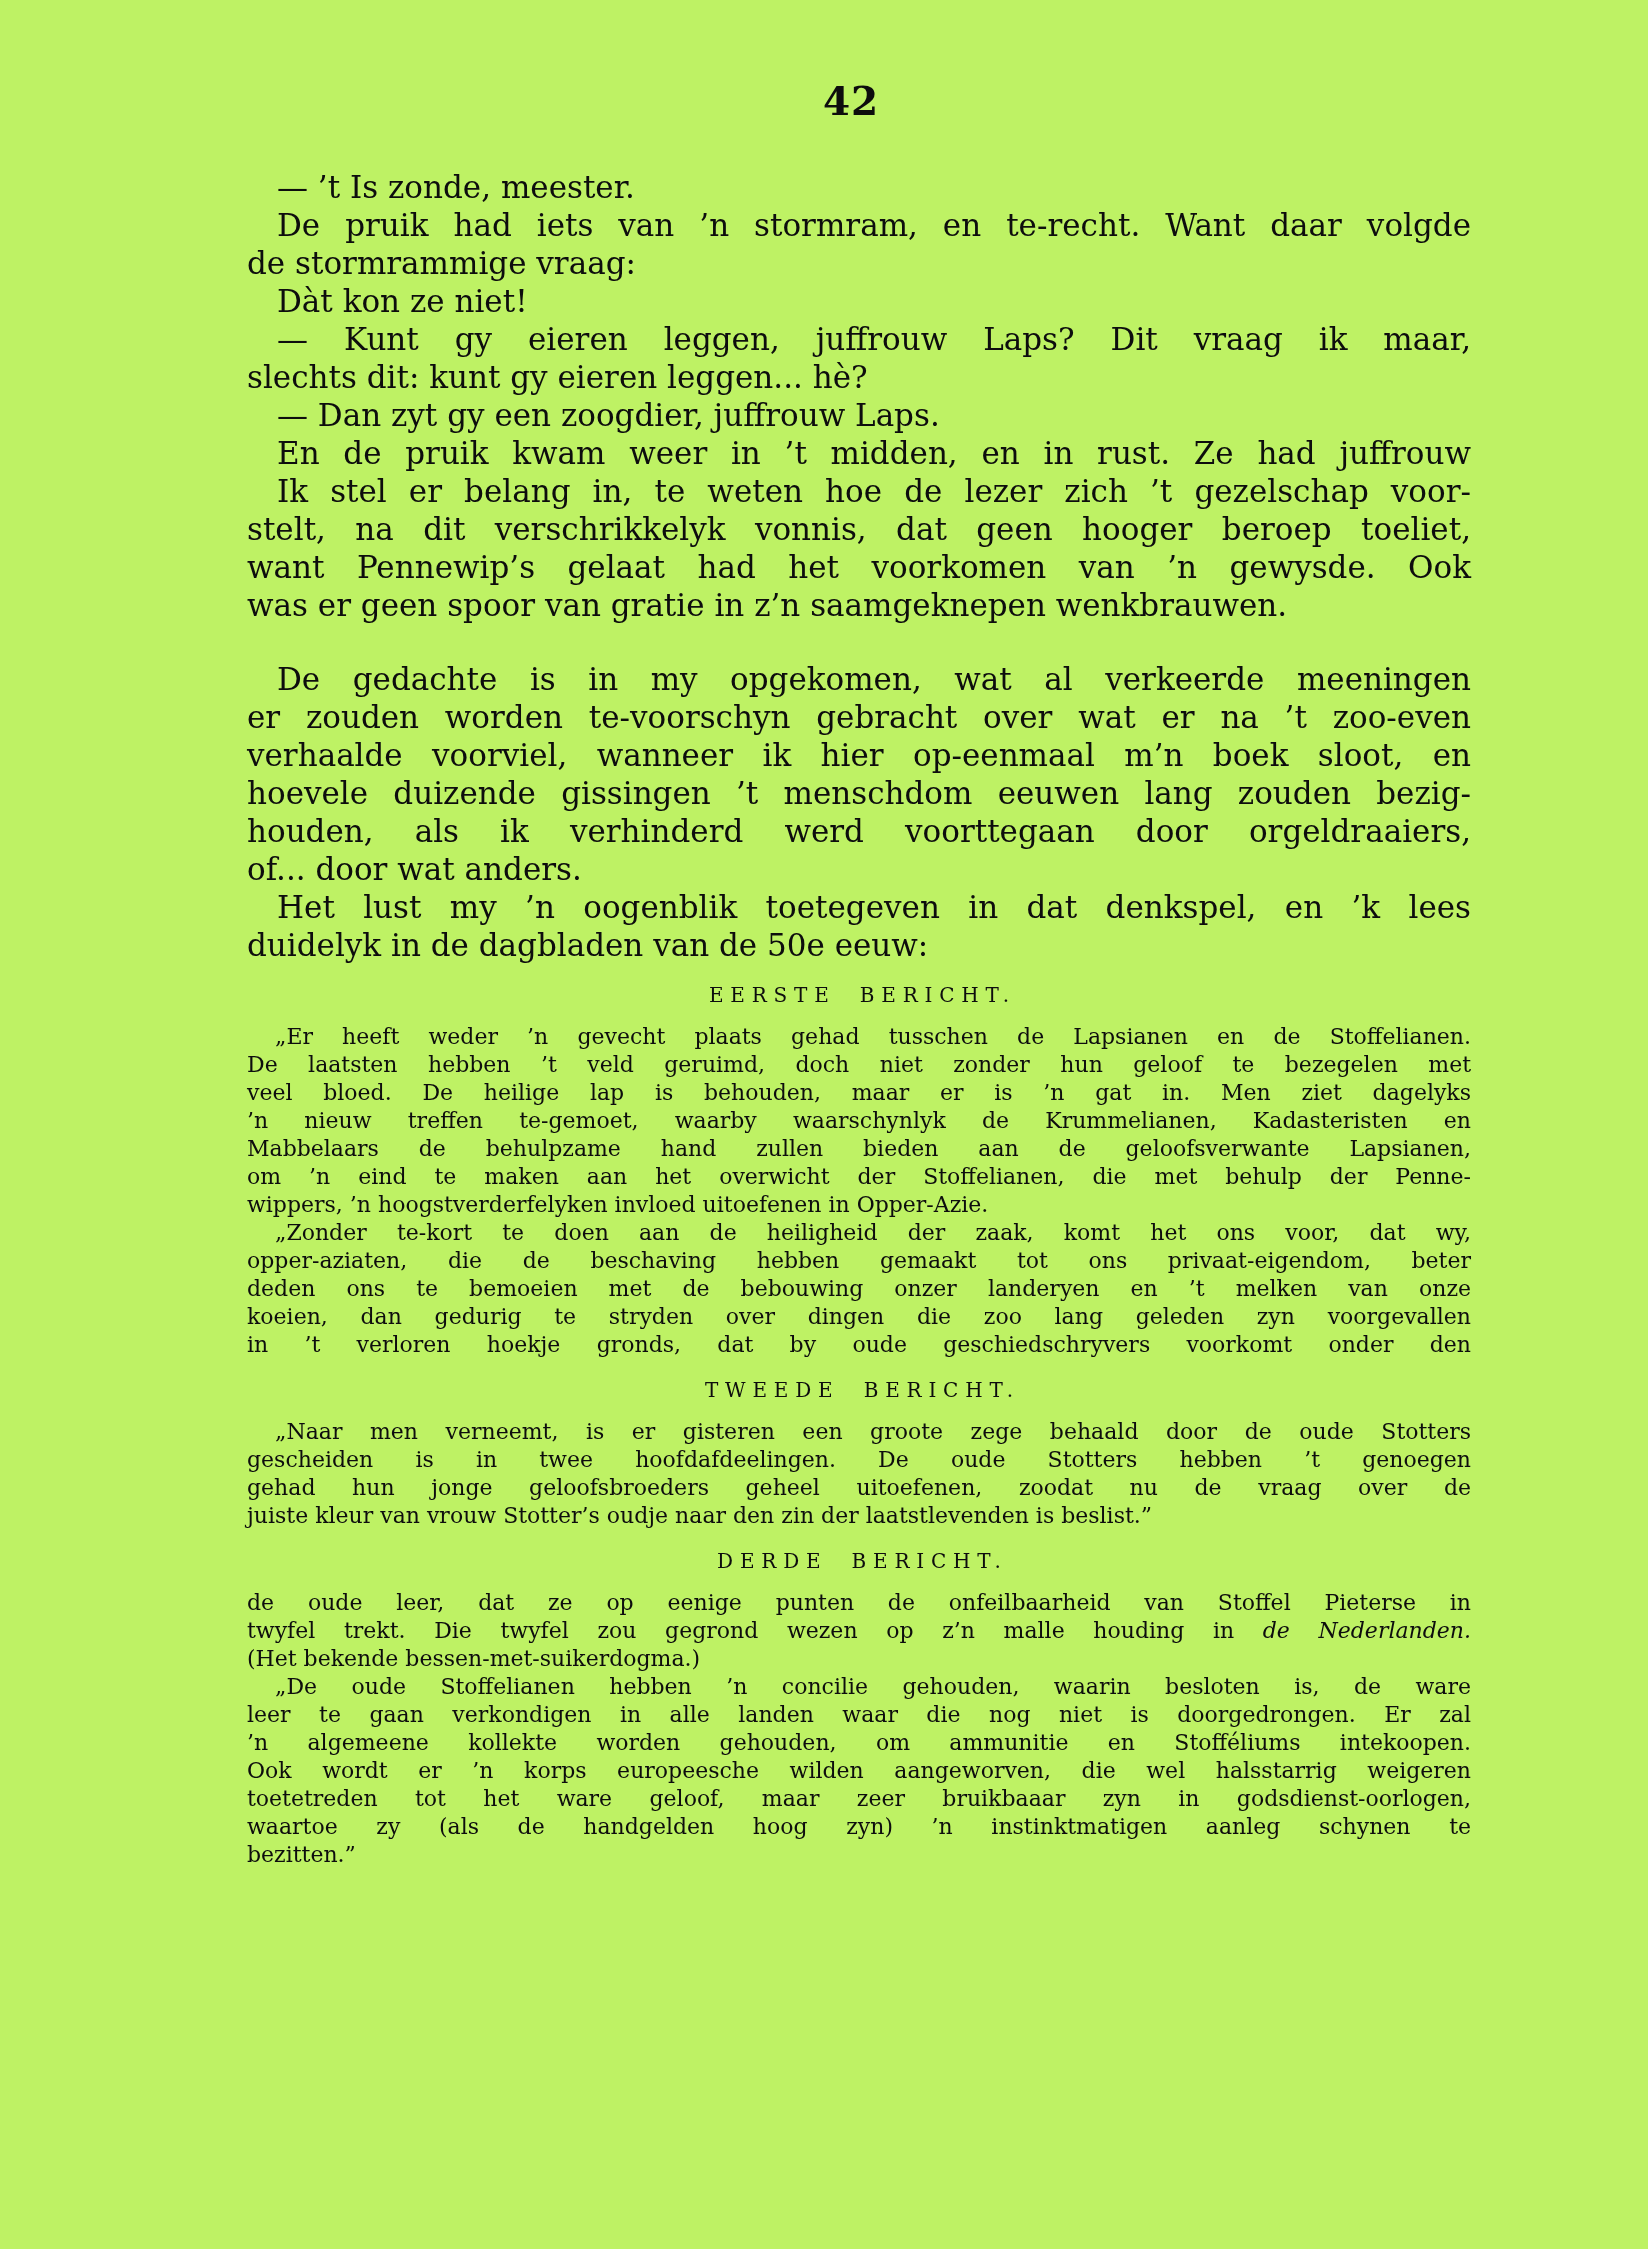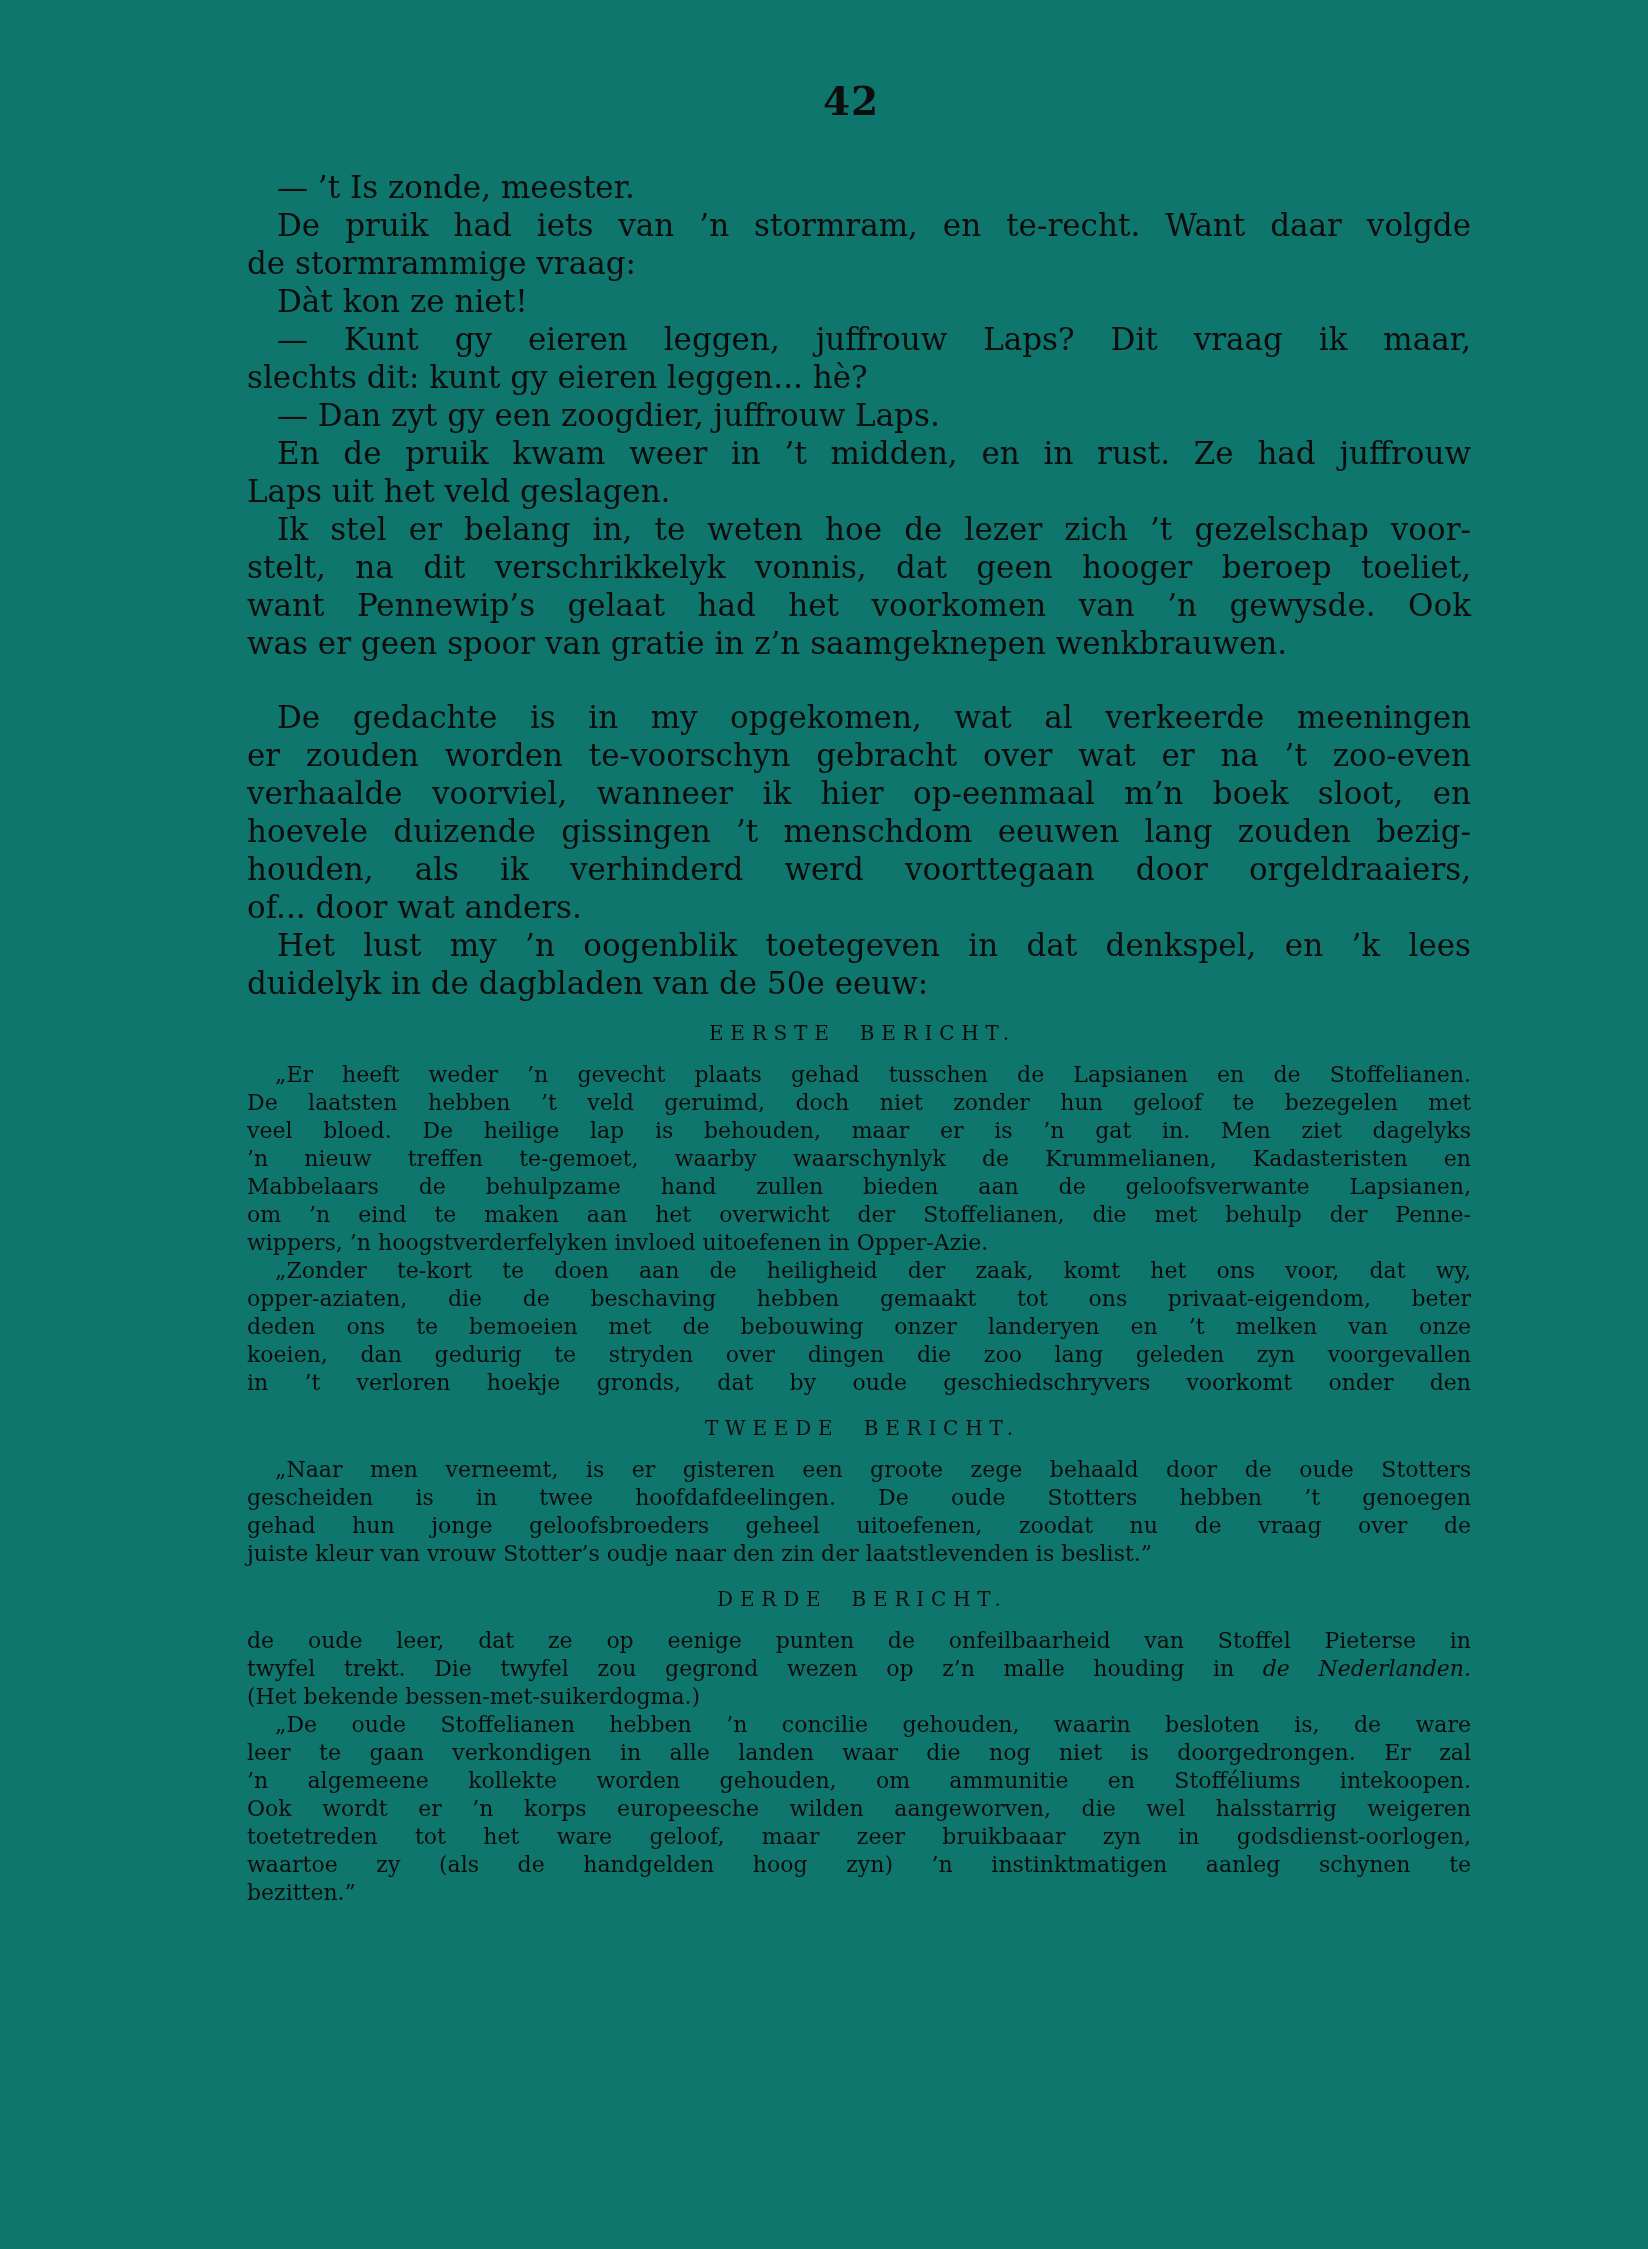--- a/index.html
+++ b/index.html
@@ -1,19 +1,19 @@
 <!DOCTYPE html>
 <html style="font-size:12.6px"><head>
 <meta charset="utf-8">
 <style>
   html,body{margin:0;padding:0;background:#e8e8e8;}
   .page{
     position:relative;
     width:1648px;height:2250px;
-    background:#0f766e;
+    background:#bef264;
     color:#0d0d0d;
     font-family:"DejaVu Serif",serif;
     box-sizing:border-box;
     padding-top:82px;
     overflow:hidden;
   }
   .pagenum{
     width:1224px;margin-left:239px;
     text-align:center;
     font-size:39px;line-height:39px;font-weight:bold;
@@ -64,21 +64,20 @@
         <div class="line ind j">— Kunt gy eieren leggen, juffrouw Laps? Dit vraag ik maar,</div>
         <div class="line">slechts dit: kunt gy eieren leggen... hè?</div>
       </div>
 
       <div>
         <div class="line ind">— Dan zyt gy een zoogdier, juffrouw Laps.</div>
       </div>
 
       <div>
         <div class="line ind j">En de pruik kwam weer in ’t midden, en in rust. Ze had juffrouw</div>
-        <div class="line">Laps uit het veld geslagen.</div>
       </div>
 
       <div>
         <div class="line ind j">Ik stel er belang in, te weten hoe de lezer zich ’t gezelschap voor-</div>
         <div class="line j">stelt, na dit verschrikkelyk vonnis, dat geen hooger beroep toeliet,</div>
         <div class="line j">want Pennewip’s gelaat had het voorkomen van ’n gewysde. Ook</div>
         <div class="line">was er geen spoor van gratie in z’n saamgeknepen wenkbrauwen.</div>
       </div>
 
       <div class="gap-para">

